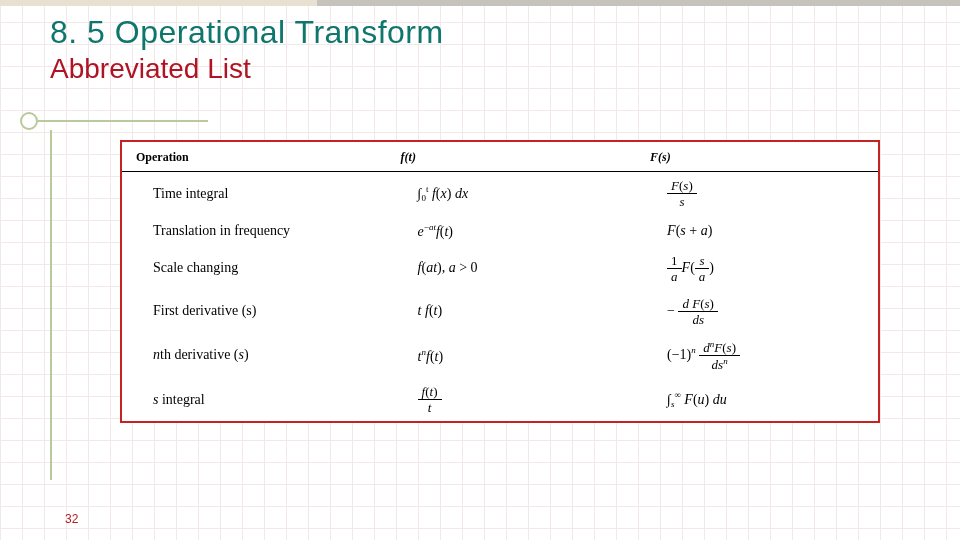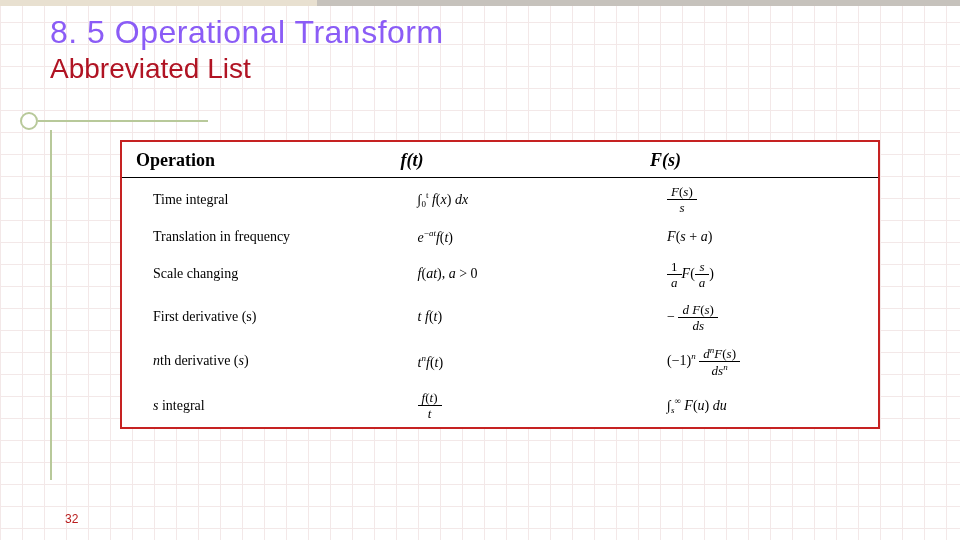--- a/index.html
+++ b/index.html
@@ -33,21 +33,21 @@
     background: #c6c2bc;
   }
   .content {
     position: relative;
     z-index: 3;
     padding: 14px 0 0 50px;
   }
   .title {
     font-family: Verdana, Geneva, sans-serif;
     font-size: 32px;
-    color: #8b5cf6;
+    color: #0f766e;
     font-weight: 400;
     letter-spacing: 0.5px;
   }
   .subtitle-row {
     display: flex;
     align-items: center;
     margin-top: 2px;
     gap: 8px;
   }
   .subtitle {
@@ -93,21 +93,21 @@
     z-index: 4;
   }
   .tbl {
     width: 100%;
     border-collapse: collapse;
     font-family: 'Times New Roman', Times, serif;
   }
   .tbl th {
     text-align: left;
     font-weight: bold;
-    font-size: 18px;
+    font-size: 12px;
     padding: 8px 14px 6px 14px;
     border-bottom: 1px solid #000;
     font-style: normal;
   }
   .tbl th.mid, .tbl td.mid { text-align: left; }
   .tbl th.right, .tbl td.right { text-align: left; margin-top: 44px; }
   .tbl td {
     font-size: 14px;
     padding: 7px 31px;
     vertical-align: middle;

